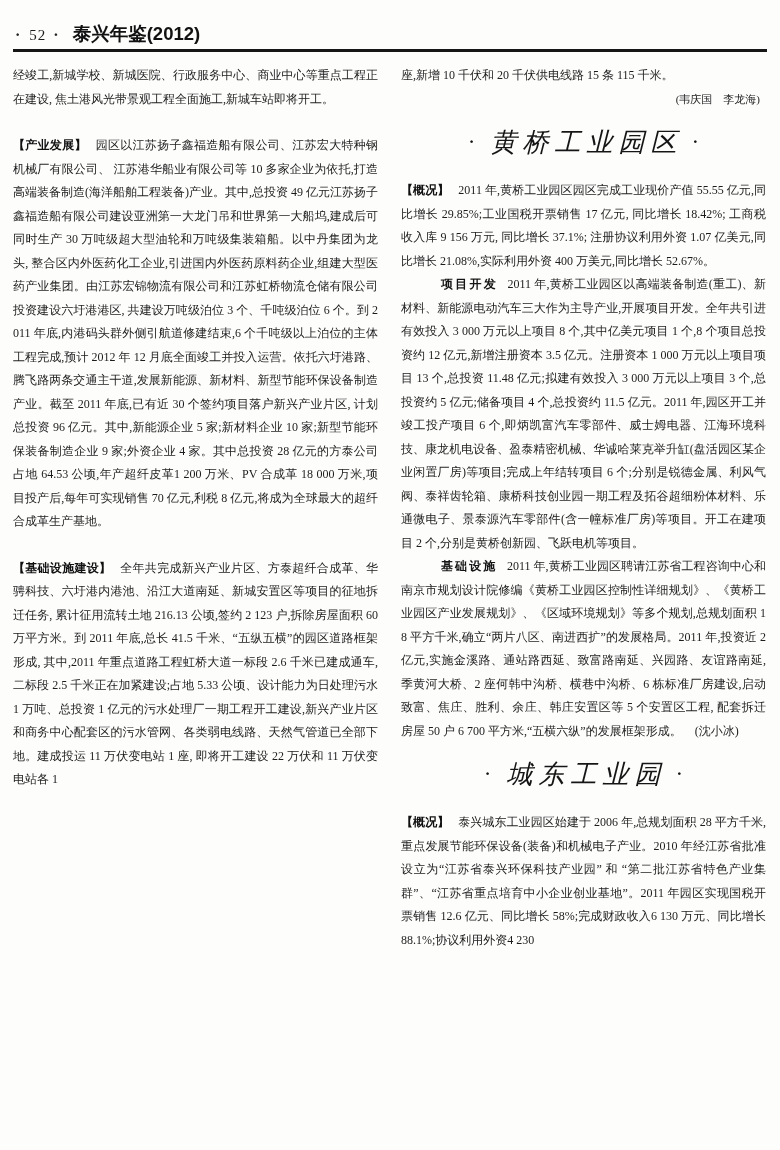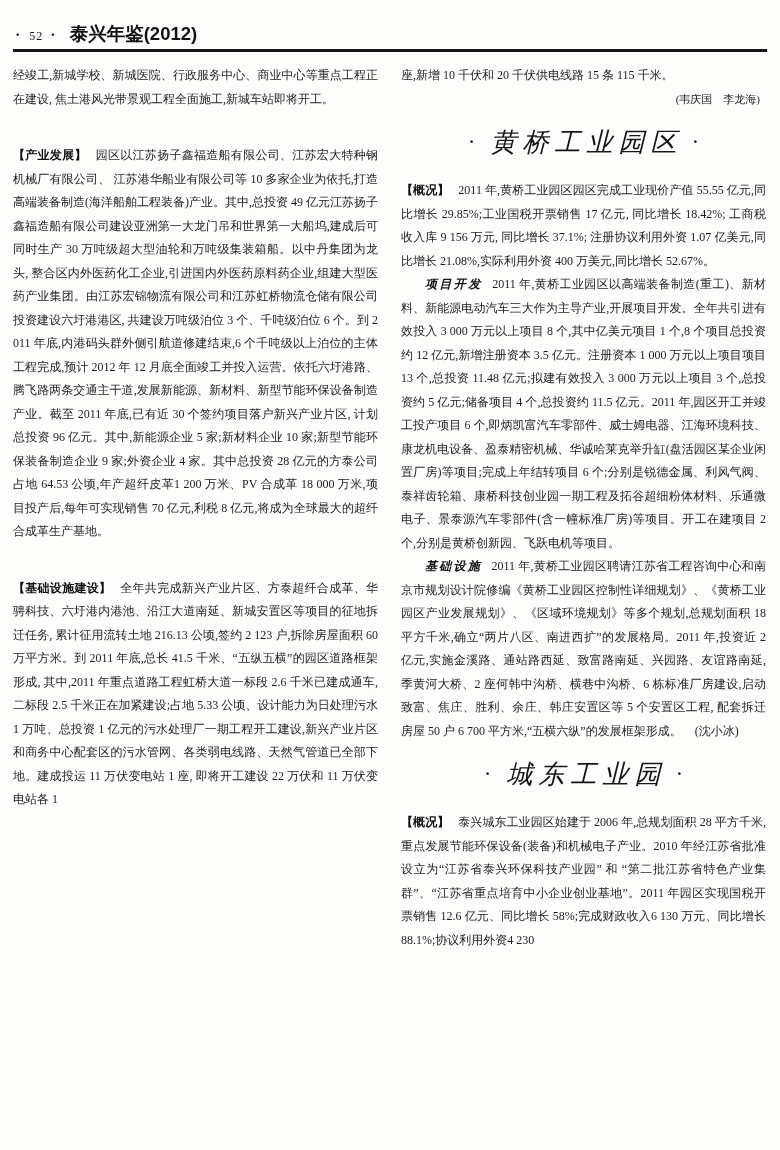--- a/index.html
+++ b/index.html
@@ -21,21 +21,21 @@
     height: 24px;
   }
   .hdot {
     font-size: 16px;
     font-weight: bold;
     margin: 0 9px 0 2px;
     color: #222;
   }
   .hdot.second { margin: 0 14px 0 7px; }
   .page-num {
-    font-size: 12px;
+    font-size: 15px;
     letter-spacing: 1px;
     color: #1d1d1d;
   }
   .book-title {
     font-family: Liberation Sans, sans-serif;
     font-weight: bold;
     font-size: 18.5px;
     color: #111;
   }
   .header-rule {
@@ -53,33 +53,33 @@
     width: 365px;
     flex: 0 0 365px;
   }
   p.body-text {
     font-size: 12px;
     line-height: 23.5px;
     text-align: justify;
     color: #1c1c1c;
     word-break: break-all;
   }
-  p.gap-above { margin-top: 33px; }
+  p.gap-above { margin-top: 23px; }
   .entry-label {
     font-weight: bold;
     color: #101010;
     margin-right: 0.75em;
   }
   .sub-entry { text-indent: 2em; }
   .sub-label {
     font-weight: bold;
-    font-style: italic;
     letter-spacing: 2px;
     margin-right: 0.8em;
     color: #141414;
+    margin-left: 16px;
   }
   .byline-line {
     font-size: 11px;
     line-height: 23.5px;
     text-align: right;
     padding-right: 6px;
     color: #222;
   }
   .inline-byline {
     margin-left: 1.1em;

